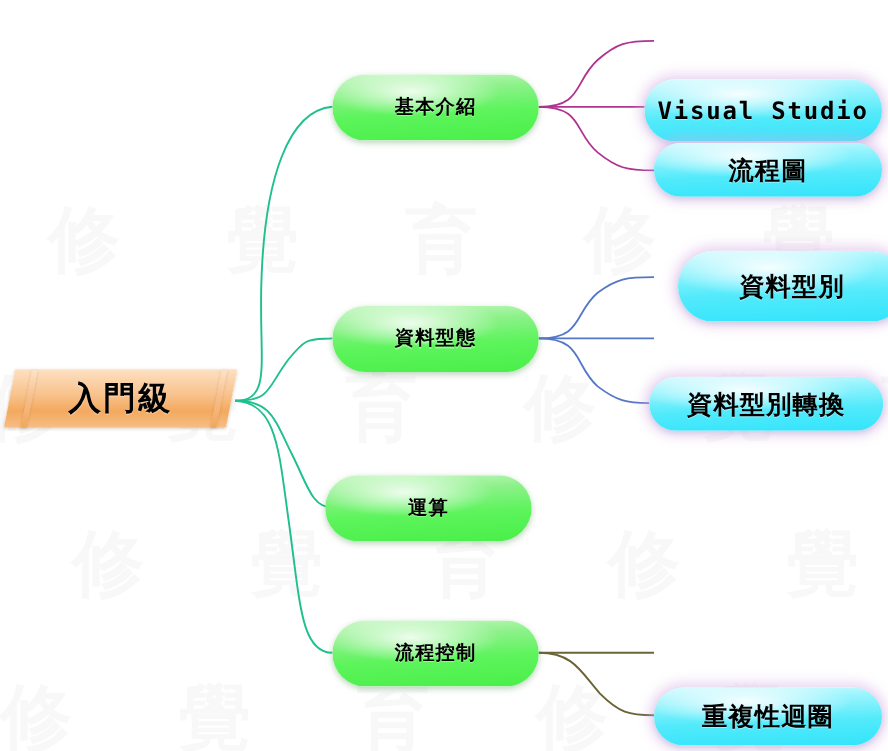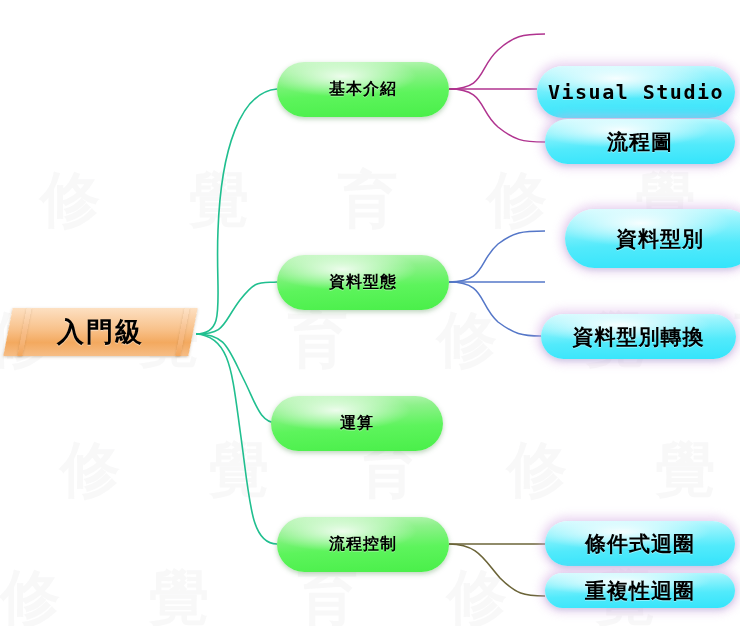--- a/index.html
+++ b/index.html
@@ -189,20 +189,17 @@
     <span class="node-label">資料型別轉換</span>
   </div>
 
   <div class="node node-green" style="left:271px; top:396px; width:172px; height:55px;">
     <span class="node-label">運算</span>
   </div>
 
   <div class="node node-green" style="left:277px; top:517px; width:172px; height:55px;">
     <span class="node-label">流程控制</span>
   </div>
-  <div class="node node-blue" style="left:545px; top:521px; width:190px; height:45px;">
-    <span class="node-label">條件式迴圈</span>
-  </div>
-  <div class="node node-blue" style="left:545px; top:573px; width:190px; height:35px;">
+  <div class="node node-blue" style="left:545px; top:573px; width:190px; height:48px;">
     <span class="node-label">重複性迴圈</span>
   </div>
 
 </div>
 
 </body></html>

